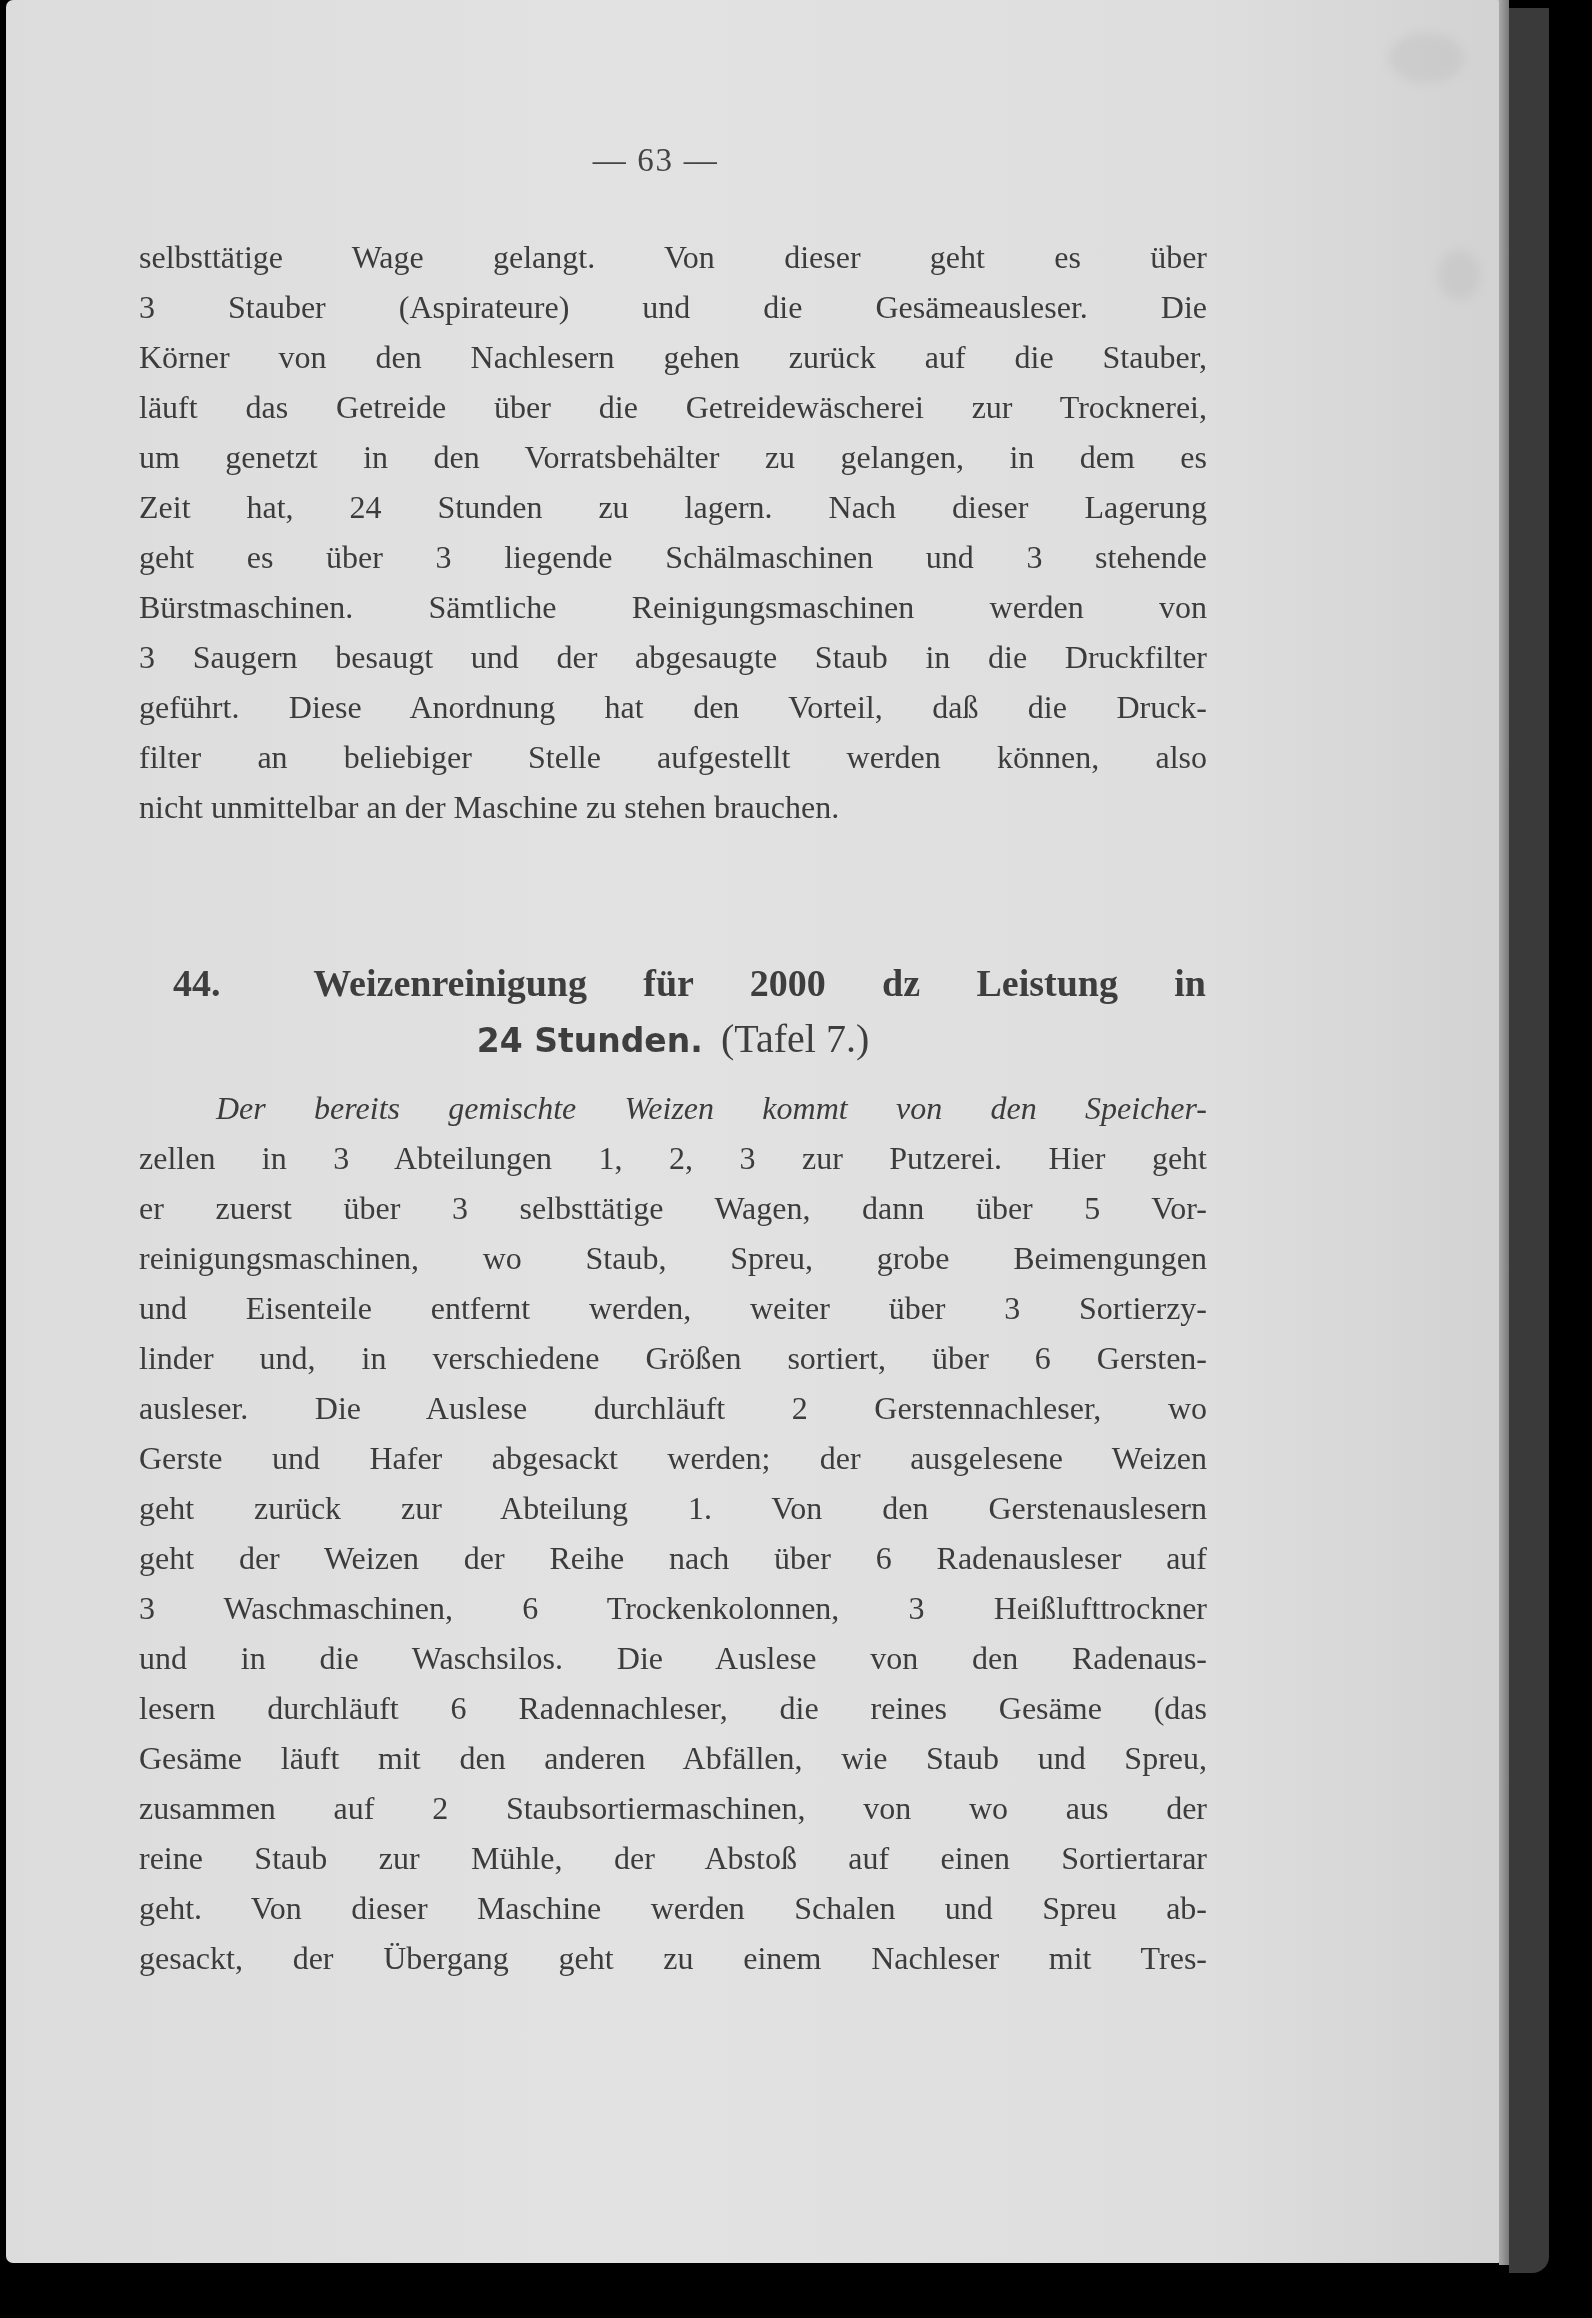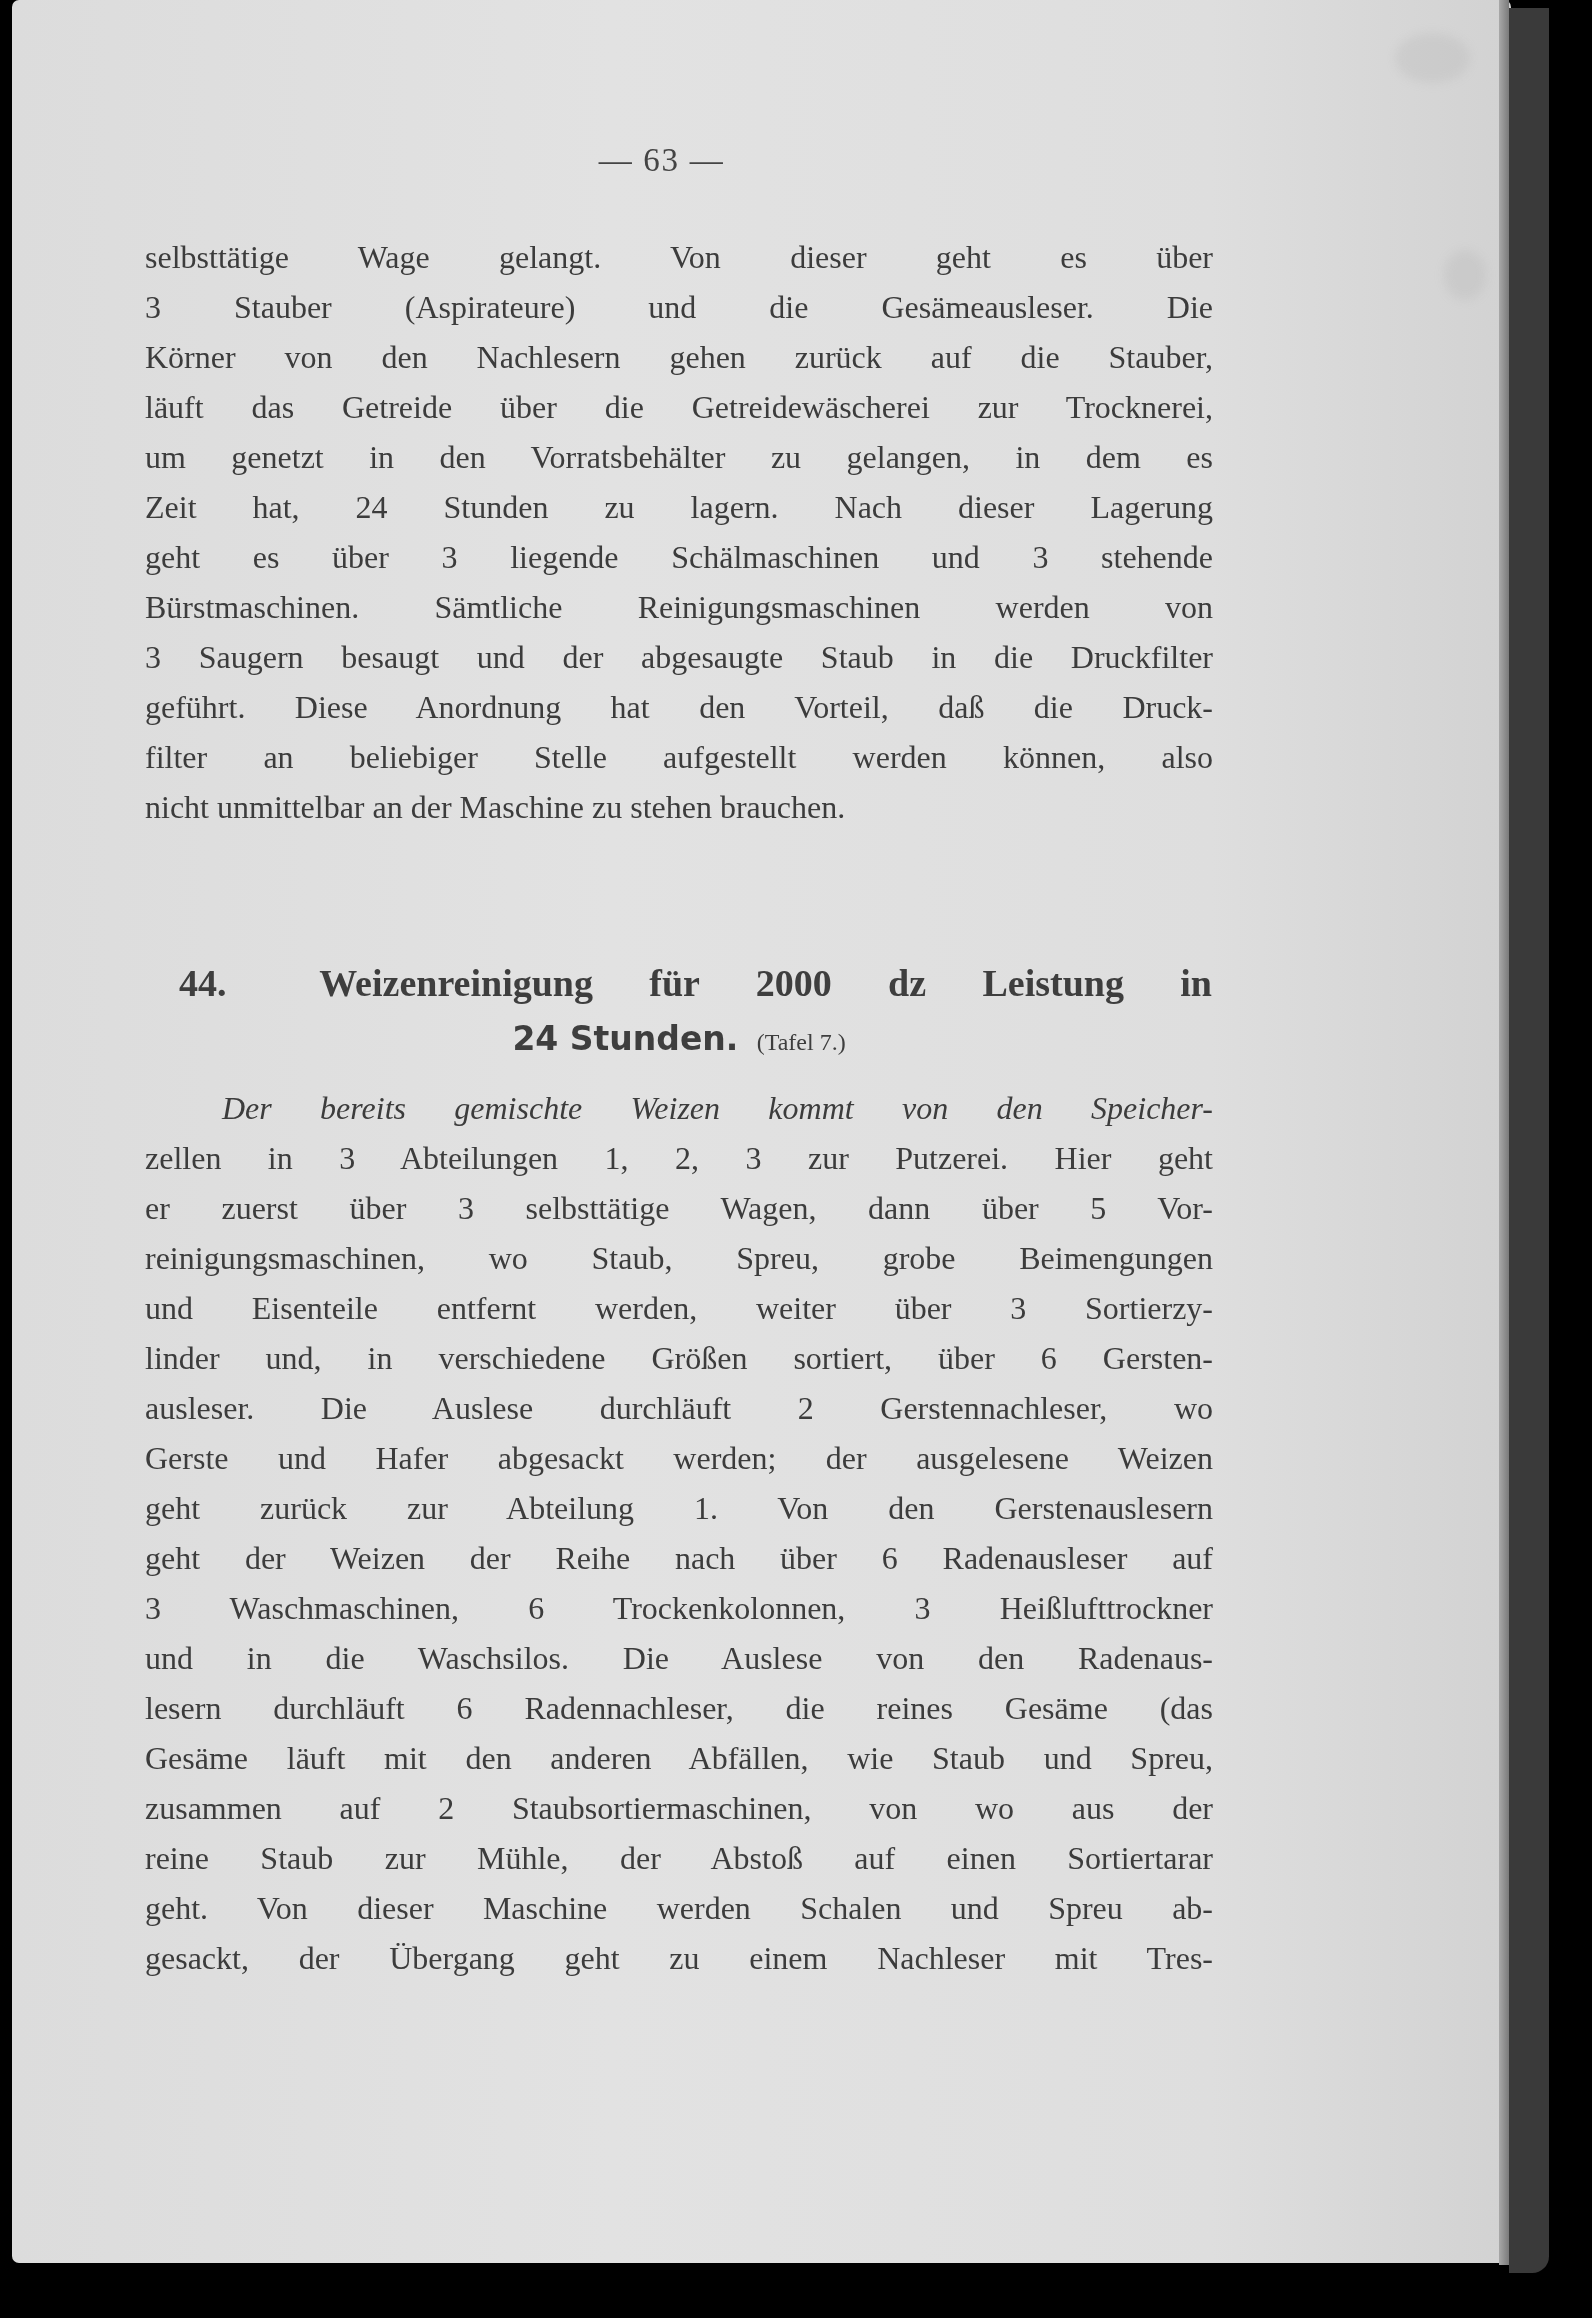--- a/index.html
+++ b/index.html
@@ -11,21 +11,21 @@
       background: #000;
     }
     .scan {
       position: relative;
       width: 1592px;
       height: 2319px;
       background: #000;
     }
     .page {
       position: absolute;
-      left: 12px;
+      left: 6px;
       top: 0;
       width: 1499px;
       height: 2263px;
       background: linear-gradient(90deg, #dcdcdc 0%, #e2e2e2 40%, #dedede 80%, #d2d2d2 100%);
       border-radius: 7px;
     }
     .binding-edge {
       position: absolute;
       left: 1499px;
       top: 0;
@@ -107,21 +107,21 @@
       white-space: nowrap;
       padding-right: 33px;
     }
     .heading-bold {
       font-family: "DejaVu Sans", "Liberation Sans", sans-serif;
       font-weight: bold;
       font-size: 33px;
     }
     .heading-ref {
       font-family: "Liberation Serif", "DejaVu Serif", serif;
-      font-size: 24px;
+      font-size: 40px;
       font-weight: normal;
       margin-left: 15px;
     }
     .num-gap { margin-right: 37px; }
     .smudge {
       position: absolute;
       border-radius: 50%;
       background: rgba(160,160,160,0.18);
       filter: blur(5px);
     }

